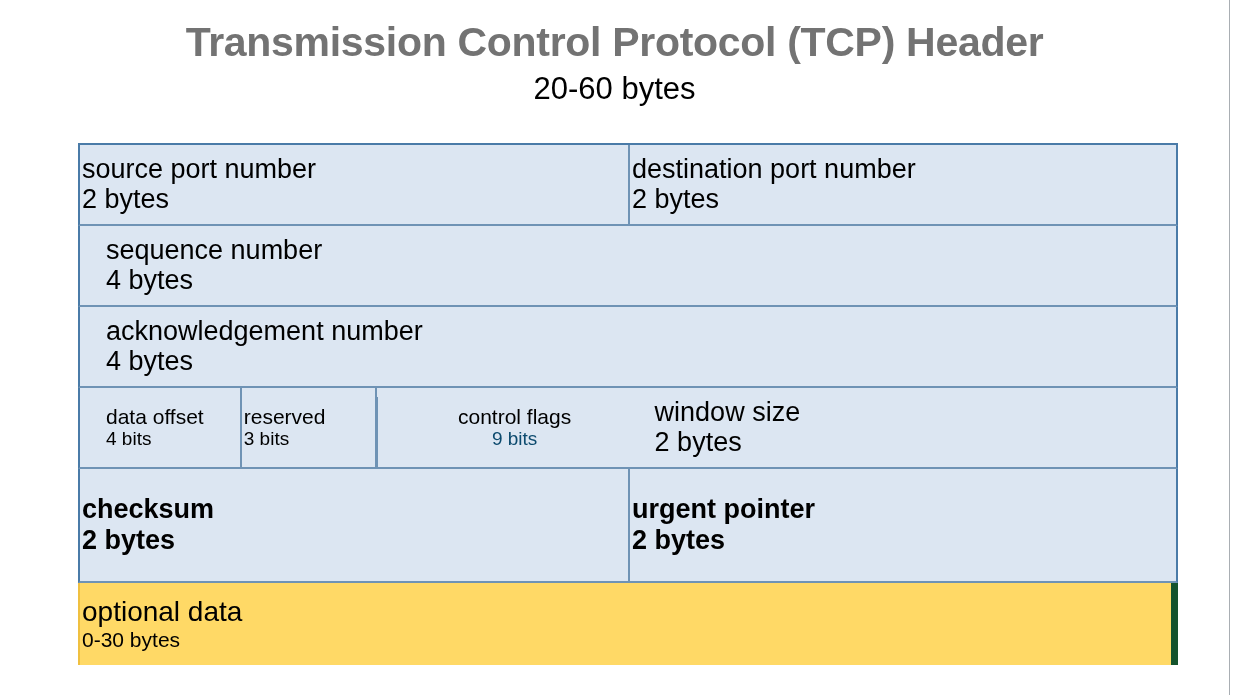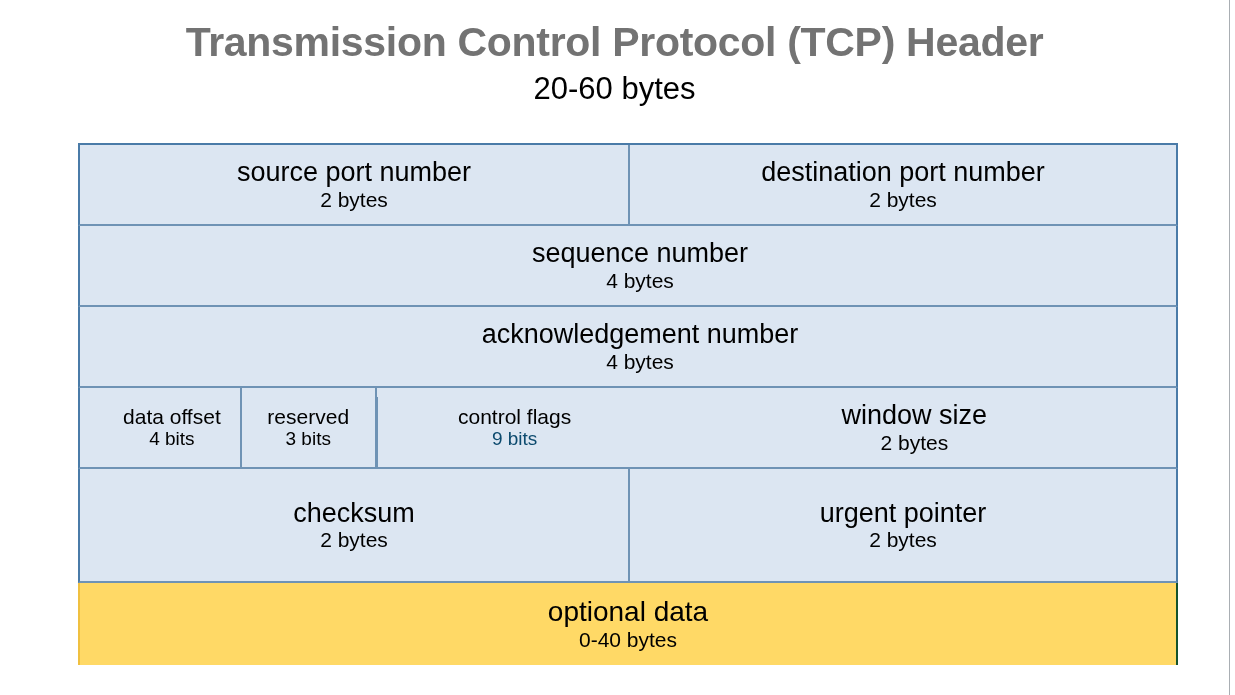--- a/index.html
+++ b/index.html
@@ -61,43 +61,43 @@
     border-right:2px solid #4a7ba8;
     border-bottom:2px solid #6f93b5;
     background:#dce6f2;
   }
   .row.first{ border-top:2px solid #4a7ba8; }
   .cell{
     box-sizing:border-box;
     background:#dce6f2;
     display:flex;
     flex-direction:column;
-    align-items:center;
+    align-items:flex-start;
     justify-content:center;
     text-align:center;
     padding:4px 2px;
     overflow:hidden;
   }
   .cell + .cell{ border-left:2px solid #6f93b5; }
   .cell .nm{
     font-size:27px;
     line-height:1.12;
     color:#000000;
     white-space:nowrap;
   }
   .cell .sz{
-    font-size:21px;
+    font-size:27px;
     line-height:1.15;
     color:#000000;
     white-space:nowrap;
   }
 
   .h83{height:83px;}
   .h81{height:81px;padding-left:24px;}
-  .h114{height:114px;}
+  .h114{height:114px;font-weight:bold;}
 
   .half{width:550px;}
   .full{width:100%;}
 
   
   .c-dataoffset{width:142px;}
   .c-reserved{width:141px;}
   .flags-wrap{
     width:291px;
     position:relative;
@@ -133,21 +133,21 @@
 
   .c-dataoffset .nm,.c-reserved .nm{font-size:21px;}
   .c-dataoffset .sz,.c-reserved .sz{font-size:19px;}
 
   
   .row-optional{
     display:flex;
     width:100%;
     box-sizing:border-box;
     border-left:2px solid #f0c040;
-    border-right:2px solid #14532d;
+    border-right:7px solid #14532d;
     background:#ffd966;
     height:82px;
   }
   .row-optional .cell{
     background:#ffd966;
     width:100%;
   }
   .row-optional .nm{font-size:28px;}
   .row-optional .sz{font-size:21px;}
 </style>
@@ -225,20 +225,20 @@
       </div>
       <div class="cell half">
         <div class="nm">urgent pointer</div>
         <div class="sz">2 bytes</div>
       </div>
     </div>
 
     <div class="row-optional">
       <div class="cell">
         <div class="nm">optional data</div>
-        <div class="sz">0-40 bytes</div>
+        <div class="sz">0-30 bytes</div>
       </div>
     </div>
 
   </div>
 
   <div class="page-edge"></div>
 </div>
 
 </body></html>

